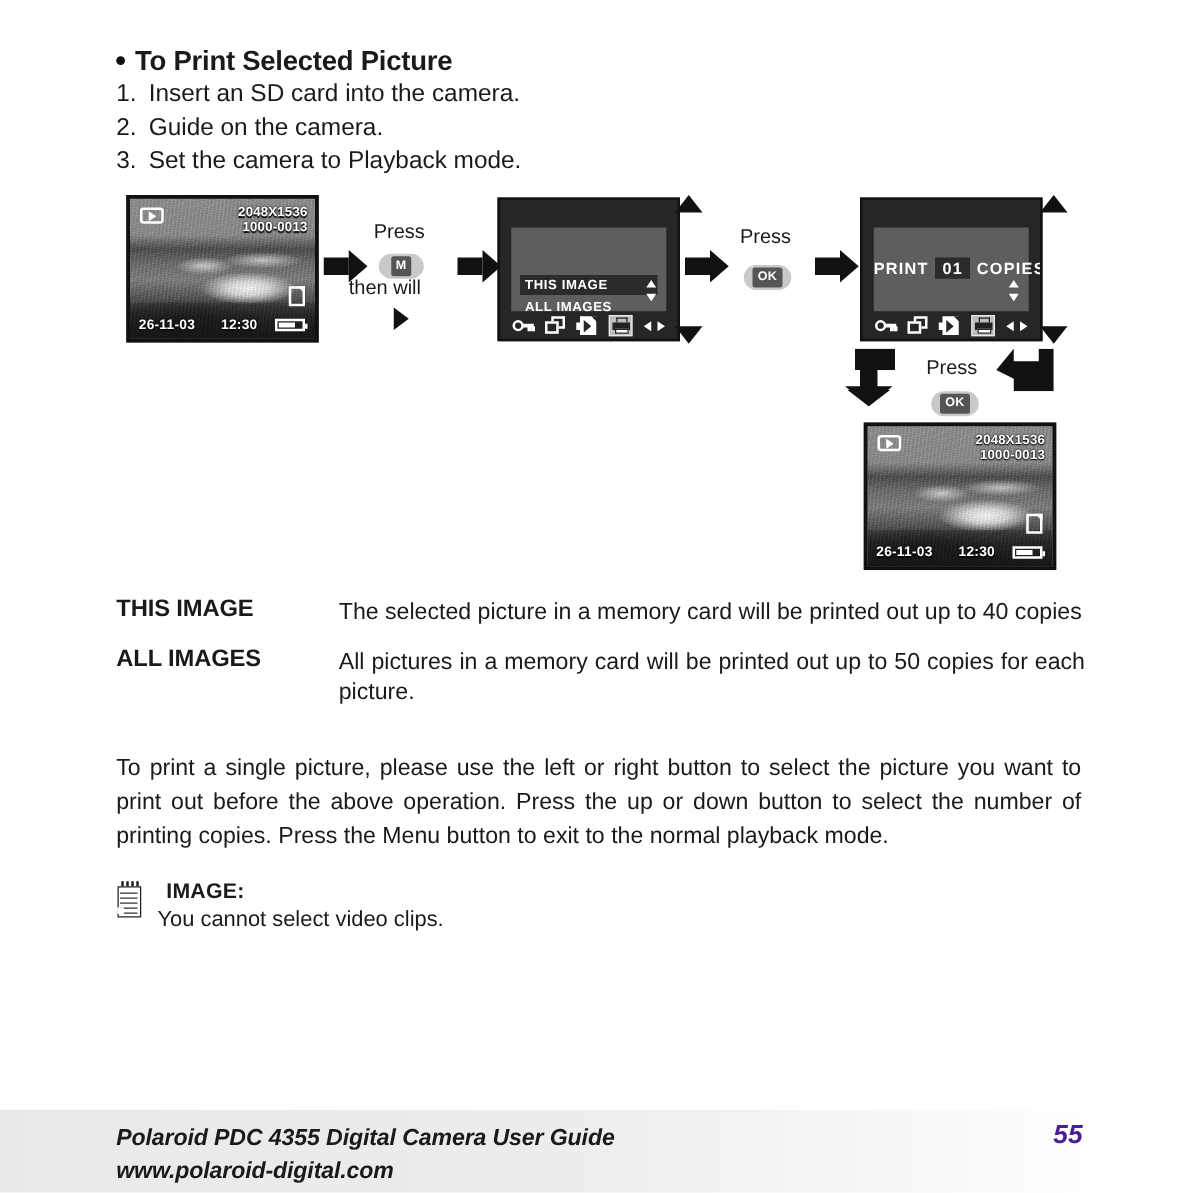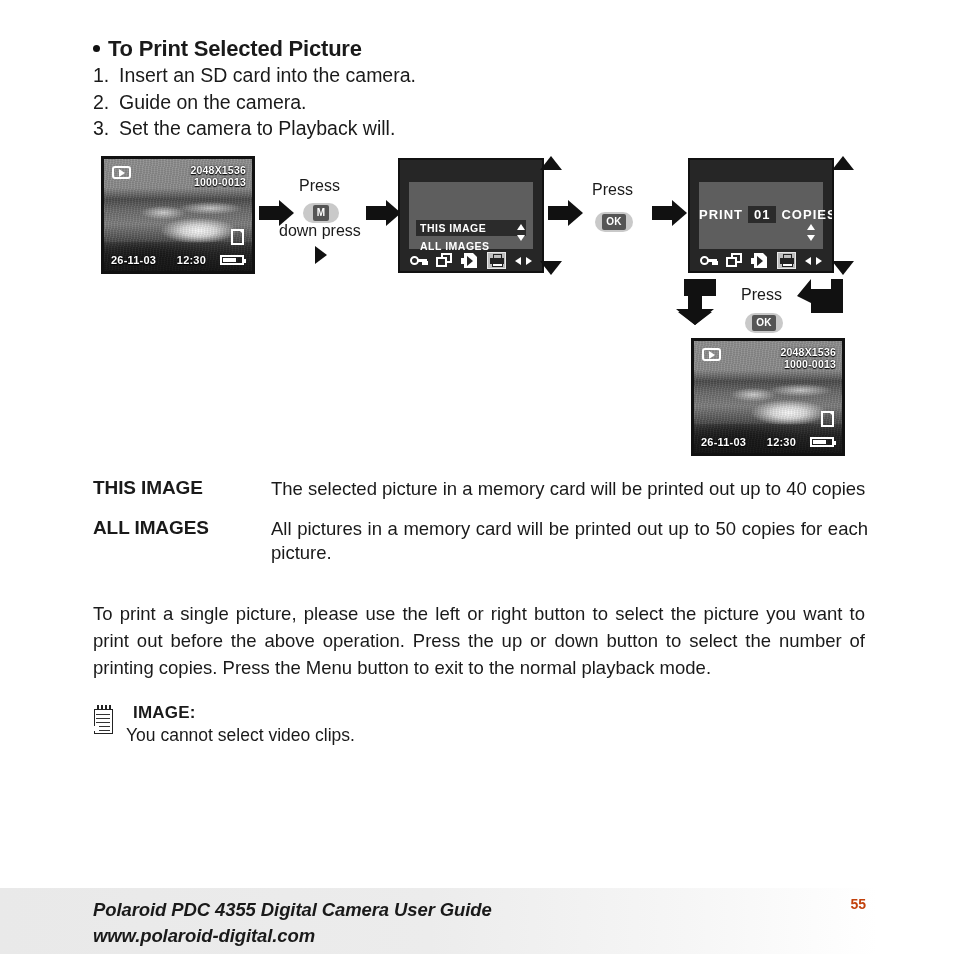--- a/index.html
+++ b/index.html
@@ -237,41 +237,41 @@
     font-size:18.5px; font-weight:bold; font-style:italic; color:#1a1a1a;
     letter-spacing:-0.1px;
   }
   .footer-line2 {
     position:absolute; left:93px; top:925px;
     font-size:18.5px; font-weight:bold; font-style:italic; color:#1a1a1a;
     letter-spacing:-0.1px;
   }
   .footer-page {
     position:absolute; right:88px; top:896px;
-    font-size:14px; font-weight:bold; color:#c2410c;
+    font-size:21px; font-weight:bold; font-style:italic; color:#4c1d95;
   }
 </style>
 </head>
 <body>
 
 <div class="page">
 
   <div class="section-title">
     <span class="bullet-dot"></span><span>To Print Selected Picture</span>
   </div>
 
   <div class="steps">
     <div class="step">
       <span class="num">1.</span><span>Insert an SD card into the camera.</span>
     </div>
     <div class="step">
       <span class="num">2.</span><span>Guide on the camera.</span>
     </div>
     <div class="step">
-      <span class="num">3.</span><span>Set the camera to Playback will.</span>
+      <span class="num">3.</span><span>Set the camera to Playback mode.</span>
     </div>
   </div>
 
   <div class="lcd" style="left:101px; top:156px; width:154px; height:118px;">
     <div class="lcd-photo"></div>
     <div class="lcd-grain"></div>
     <div class="lcd-dark-strip"></div>
     <div class="ico-playback"></div>
     <div class="osd osd-res">2048X1536</div>
     <div class="osd osd-file">1000-0013</div>
@@ -283,21 +283,21 @@
 
   <div class="flow-arrow right" style="left:259px; top:200px;">
     <div class="fa-shaft"></div>
       <div class="fa-head"></div>
   </div>
 
   <div class="press-label" style="left:299px; top:177px;">Press</div>
   <div class="btn-pill" style="left:303px; top:203px; width:36px; height:20px;">
     <span class="cap">M</span>
   </div>
-  <div class="press-label" style="left:279px; top:222px;">down press</div>
+  <div class="press-label" style="left:279px; top:222px;">then will</div>
   <div class="tri-right-small" style="left:315px; top:246px;"></div>
 
   <div class="flow-arrow right" style="left:366px; top:200px;">
     <div class="fa-shaft"></div>
       <div class="fa-head"></div>
   </div>
 
   <div class="menu-screen" style="left:398px; top:158px; width:146px; height:115px;">
     <div class="menu-title">PRINT SETTING</div>
     <div class="menu-body">

